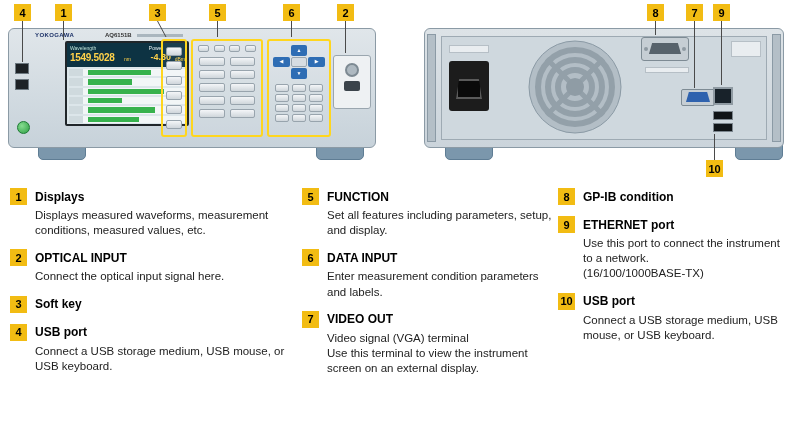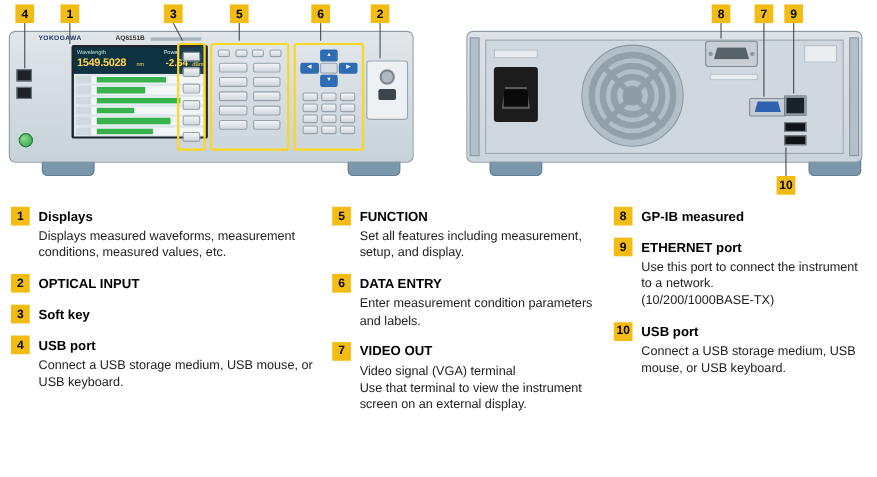--- a/index.html
+++ b/index.html
@@ -164,21 +164,21 @@
       <div class="fusb-port"></div>
     </div>
     <div class="pwr"></div>
 
     <div class="screen">
       <div class="scr-head">
         <span class="wl-label">Wavelength</span>
         <span class="wl-value">1549.5028</span>
         <span class="wl-unit">nm</span>
         <span class="pw-label">Power</span>
-        <span class="pw-value">-2.64</span>
+        <span class="pw-value">-4.80</span>
         <span class="pw-unit">dBm</span>
       </div>
       <div class="scr-rows">
           <div class="scr-row">
             <div class="scr-bar" style="width: 55%;"></div>
           </div>
           <div class="scr-row">
             <div class="scr-bar" style="width: 38%;"></div>
           </div>
           <div class="scr-row">
@@ -313,20 +313,21 @@
           <span class="badge">1</span>
           <span class="d-title">Displays</span>
         </div>
         <p class="d-text">Displays measured waveforms, measurement conditions, measured values, etc.</p>
       </div>
       <div class="desc-item">
         <div class="d-head">
           <span class="badge">2</span>
           <span class="d-title">OPTICAL INPUT</span>
         </div>
+        <p class="d-text">Connect the optical input signal here.</p>
       </div>
       <div class="desc-item">
         <div class="d-head">
           <span class="badge">3</span>
           <span class="d-title">Soft key</span>
         </div>
       </div>
       <div class="desc-item">
         <div class="d-head">
           <span class="badge">4</span>
@@ -335,53 +336,53 @@
         <p class="d-text">Connect a USB storage medium, USB mouse, or USB keyboard.</p>
       </div>
     </div>
 
     <div class="desc-col col2">
       <div class="desc-item">
         <div class="d-head">
           <span class="badge">5</span>
           <span class="d-title">FUNCTION</span>
         </div>
-        <p class="d-text">Set all features including measurement, setup, and display.</p>
+        <p class="d-text">Set all features including parameters, setup, and display.</p>
       </div>
       <div class="desc-item">
         <div class="d-head">
           <span class="badge">6</span>
-          <span class="d-title">DATA ENTRY</span>
+          <span class="d-title">DATA INPUT</span>
         </div>
         <p class="d-text">Enter measurement condition parameters and labels.</p>
       </div>
       <div class="desc-item">
         <div class="d-head">
           <span class="badge">7</span>
           <span class="d-title">VIDEO OUT</span>
         </div>
         <p class="d-text">Video signal (VGA) terminal
-Use that terminal to view the instrument screen on an external display.</p>
+Use this terminal to view the instrument screen on an external display.</p>
       </div>
     </div>
 
     <div class="desc-col col3">
       <div class="desc-item">
         <div class="d-head">
           <span class="badge">8</span>
-          <span class="d-title">GP-IB measured</span>
+          <span class="d-title">GP-IB condition</span>
         </div>
       </div>
       <div class="desc-item">
         <div class="d-head">
           <span class="badge">9</span>
           <span class="d-title">ETHERNET port</span>
         </div>
         <p class="d-text">Use this port to connect the instrument to a network.
-(10/200/1000BASE-TX)</p>
+(16/100/1000BASE-TX)</p>
       </div>
       <div class="desc-item">
         <div class="d-head">
           <span class="badge">10</span>
           <span class="d-title">USB port</span>
         </div>
         <p class="d-text">Connect a USB storage medium, USB mouse, or USB keyboard.</p>
       </div>
     </div>
 

